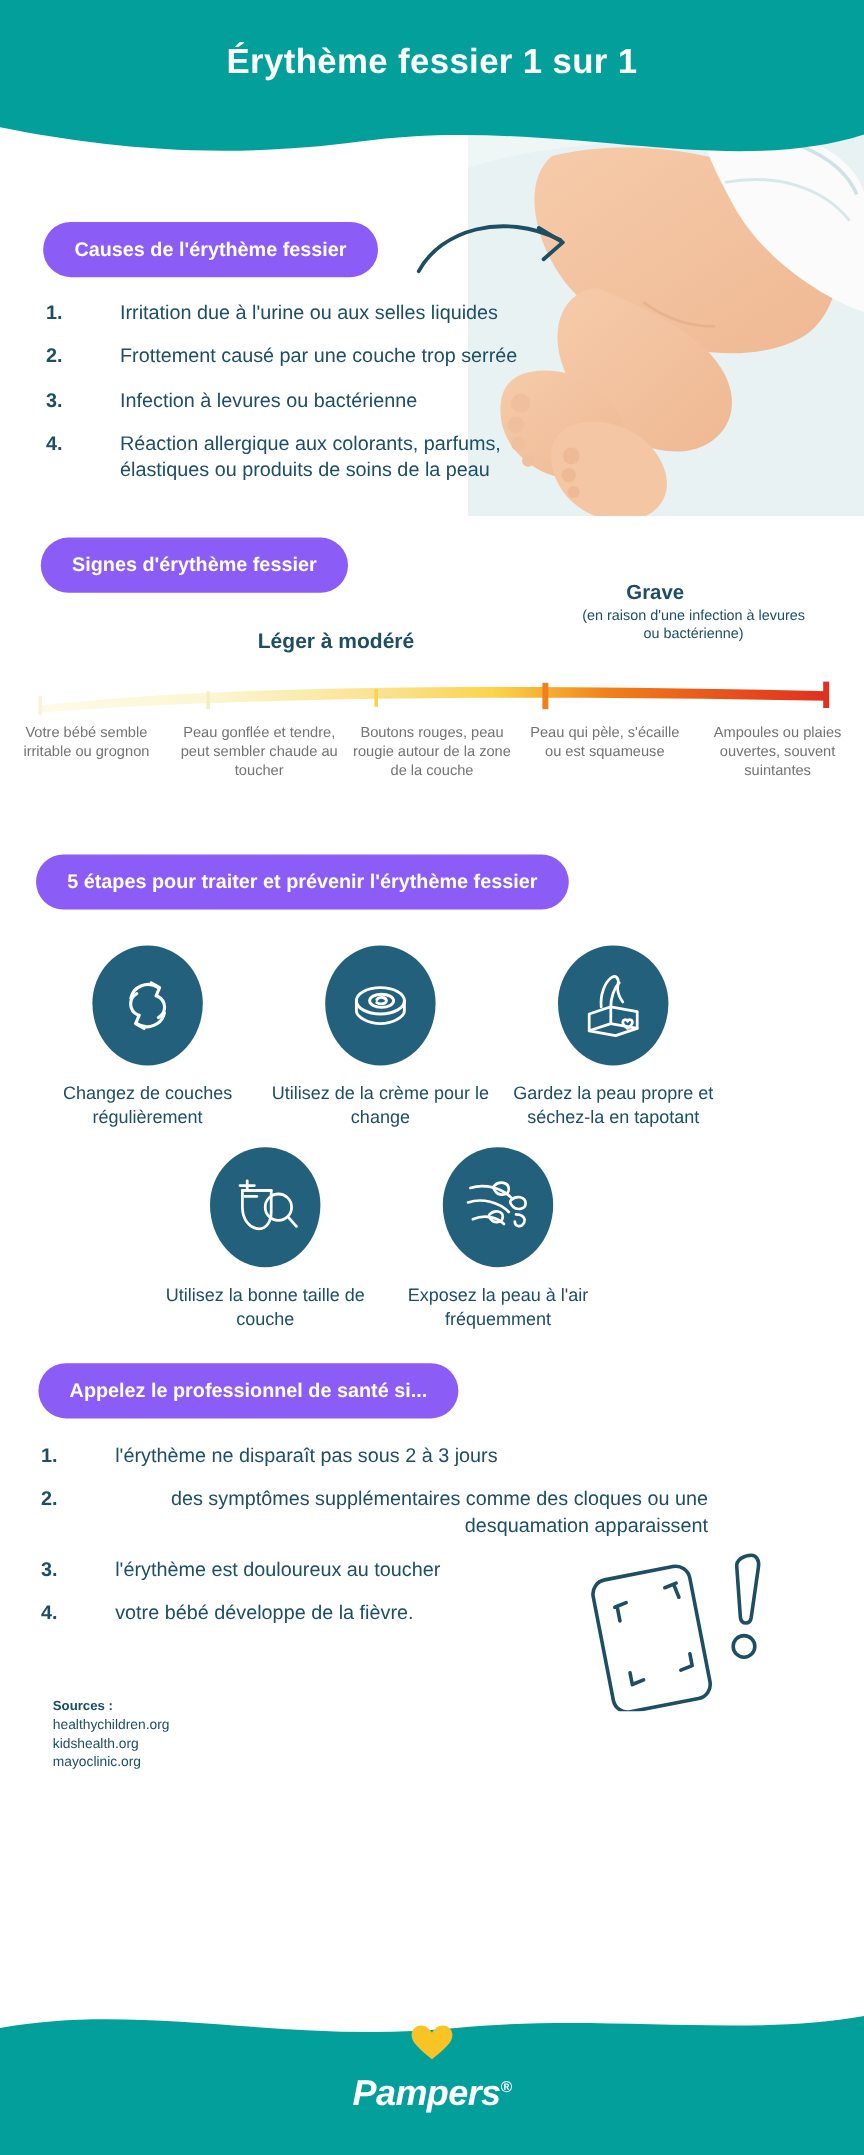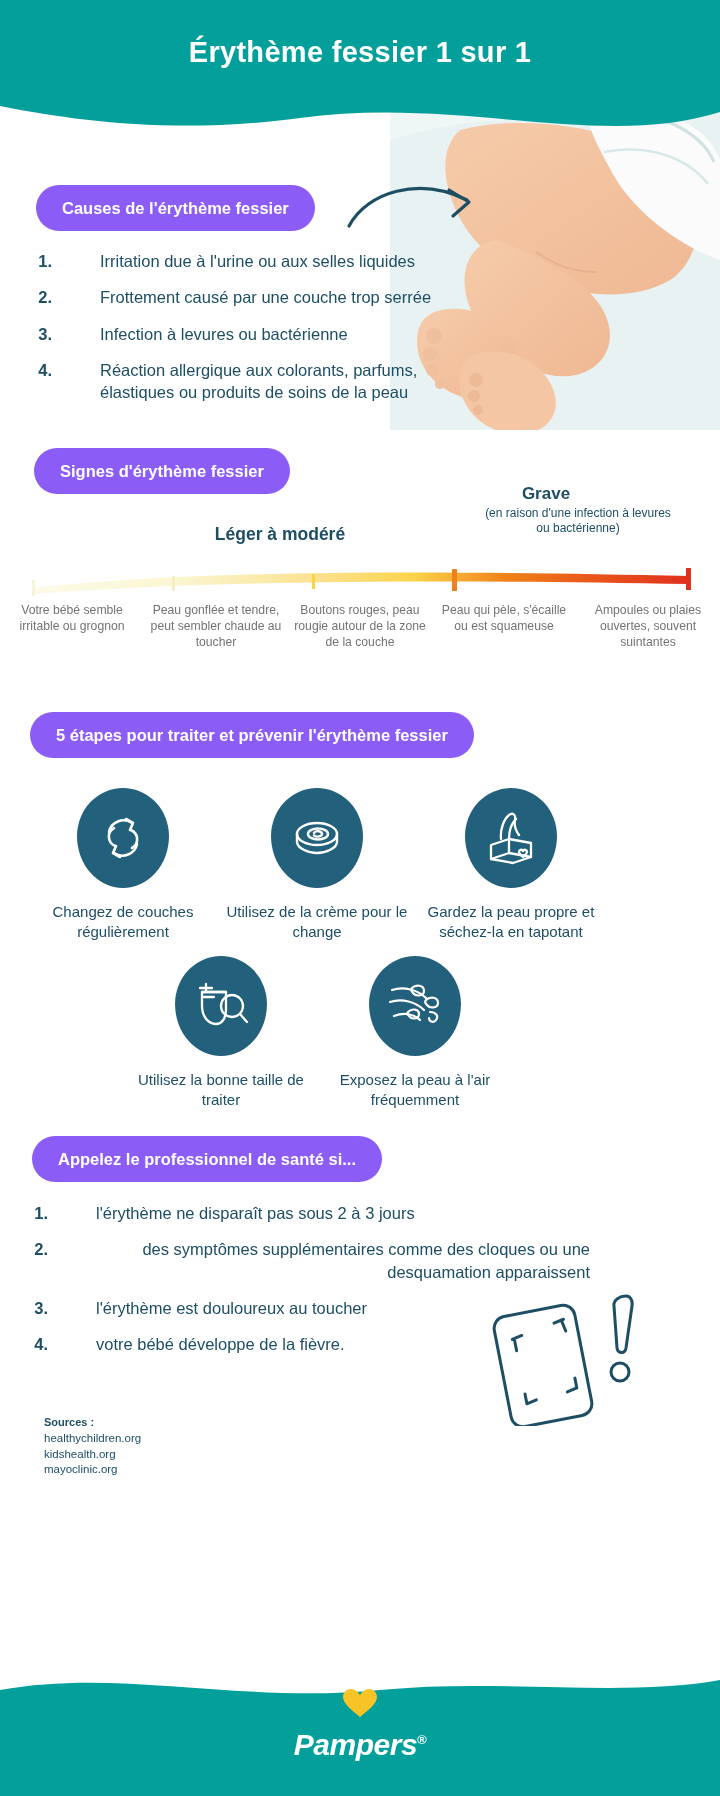--- a/index.html
+++ b/index.html
@@ -371,21 +371,21 @@
           <g fill="none" stroke="#ffffff" stroke-width="2.3" stroke-linecap="round" stroke-linejoin="round">
             <path d="M10,14 L10,28 C10,38 16,46 24,46 C30,46 34,40 34,32 L34,14 Z"></path>
             <path d="M10,14 L34,14"></path>
             <path d="M12,19 L22,19"></path>
             <path d="M8,10 L20,10 M14,6 L14,14"></path>
             <circle cx="40" cy="28" r="11"></circle>
             <path d="M48,36 L55,44"></path>
           </g>
         </svg>
       </div>
-      <div class="step-label">Utilisez la bonne taille de traiter</div>
+      <div class="step-label">Utilisez la bonne taille de couche</div>
     </div>
 
     <div class="step" style="top:168px; left:320px;">
       <div class="step-badge">
         <svg width="58" height="56" viewBox="0 0 58 56">
           <g fill="none" stroke="#ffffff" stroke-width="2.2" stroke-linecap="round" stroke-linejoin="round">
             <path d="M6,12 C18,8 32,12 40,20"></path>
             <path d="M4,24 C16,20 30,24 38,32"></path>
             <path d="M8,38 C18,34 28,36 34,42"></path>
             <path d="M26,10 C30,6 38,7 38,13 C38,18 30,19 27,15 C25,13 25,11 26,10 Z"></path>

